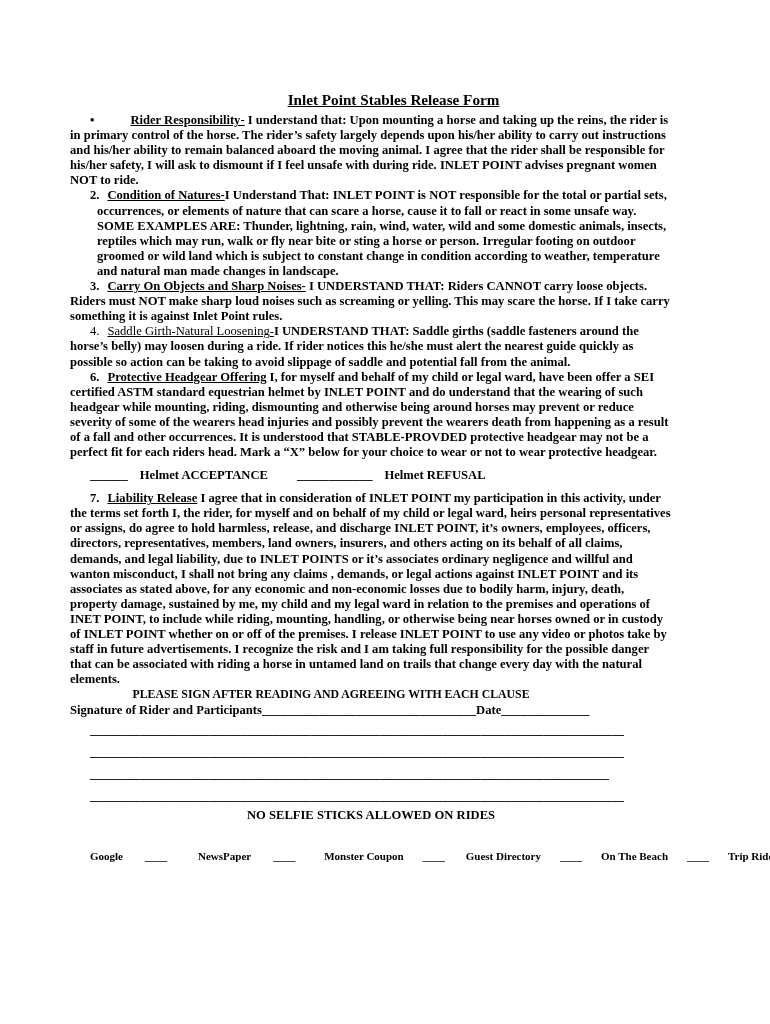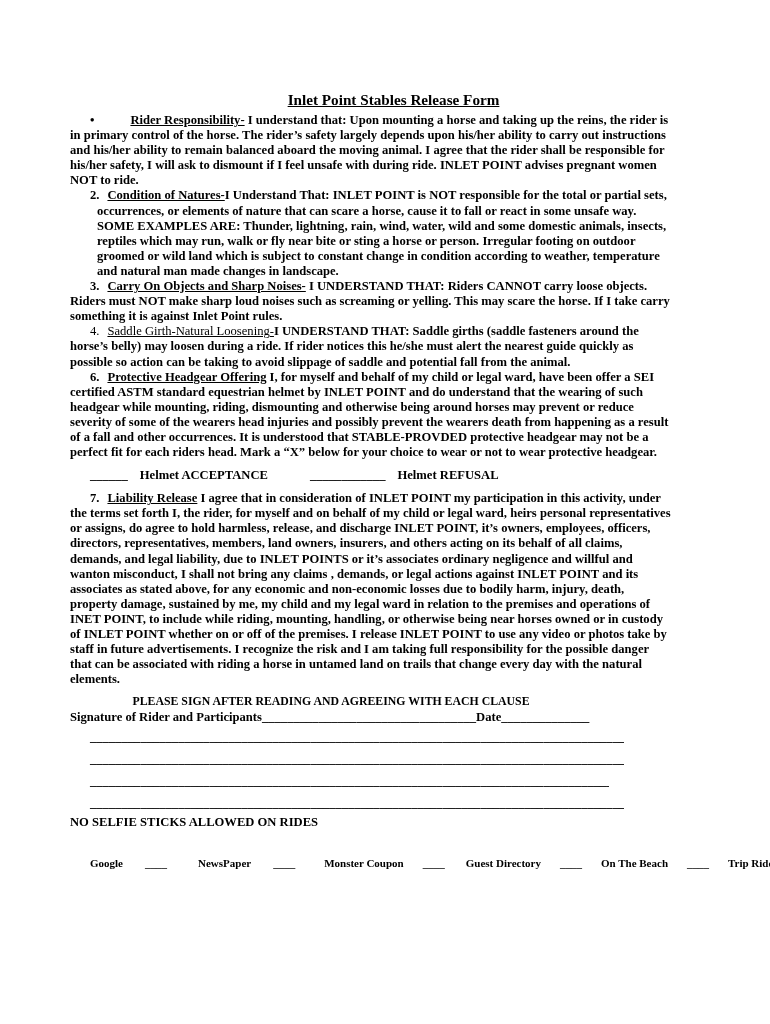--- a/index.html
+++ b/index.html
@@ -37,27 +37,26 @@
 
   .helmet-row {
     font-size: 12.6px;
     font-weight: 700;
     line-height: 15px;
     margin: 8px 0 8px;
     text-indent: 20px;
     white-space: nowrap;
   }
   .helmet-row .label { margin-left: 12px; }
-  .helmet-row .refusal-blank { margin-left: 42px; }
+  .helmet-row .refusal-blank { margin-left: 29px; }
 
   .sign-instruction {
     font-size: 11.8px;
     font-weight: 700;
     text-align: center;
-    margin-top: 7px;
     padding-right: 80px;
   }
   .sig-row {
     font-size: 12.6px;
     font-weight: 700;
     line-height: 17px;
     white-space: nowrap;
   }
   .write-line {
     font-size: 12.6px;
@@ -66,21 +65,21 @@
     height: 22px;
     overflow: hidden;
     white-space: nowrap;
     padding-left: 20px;
     width: 554px;
   }
   .write-line.short { width: 539px; }
   .notice {
     font-size: 12.6px;
     font-weight: 700;
-    text-align: left;
+    text-align: center;
     margin-top: 1px;
   }
   .sources {
     display: flex;
     align-items: baseline;
     font-size: 11px;
     font-weight: 700;
     margin-top: 16px;
     padding-left: 20px;
     white-space: nowrap;

